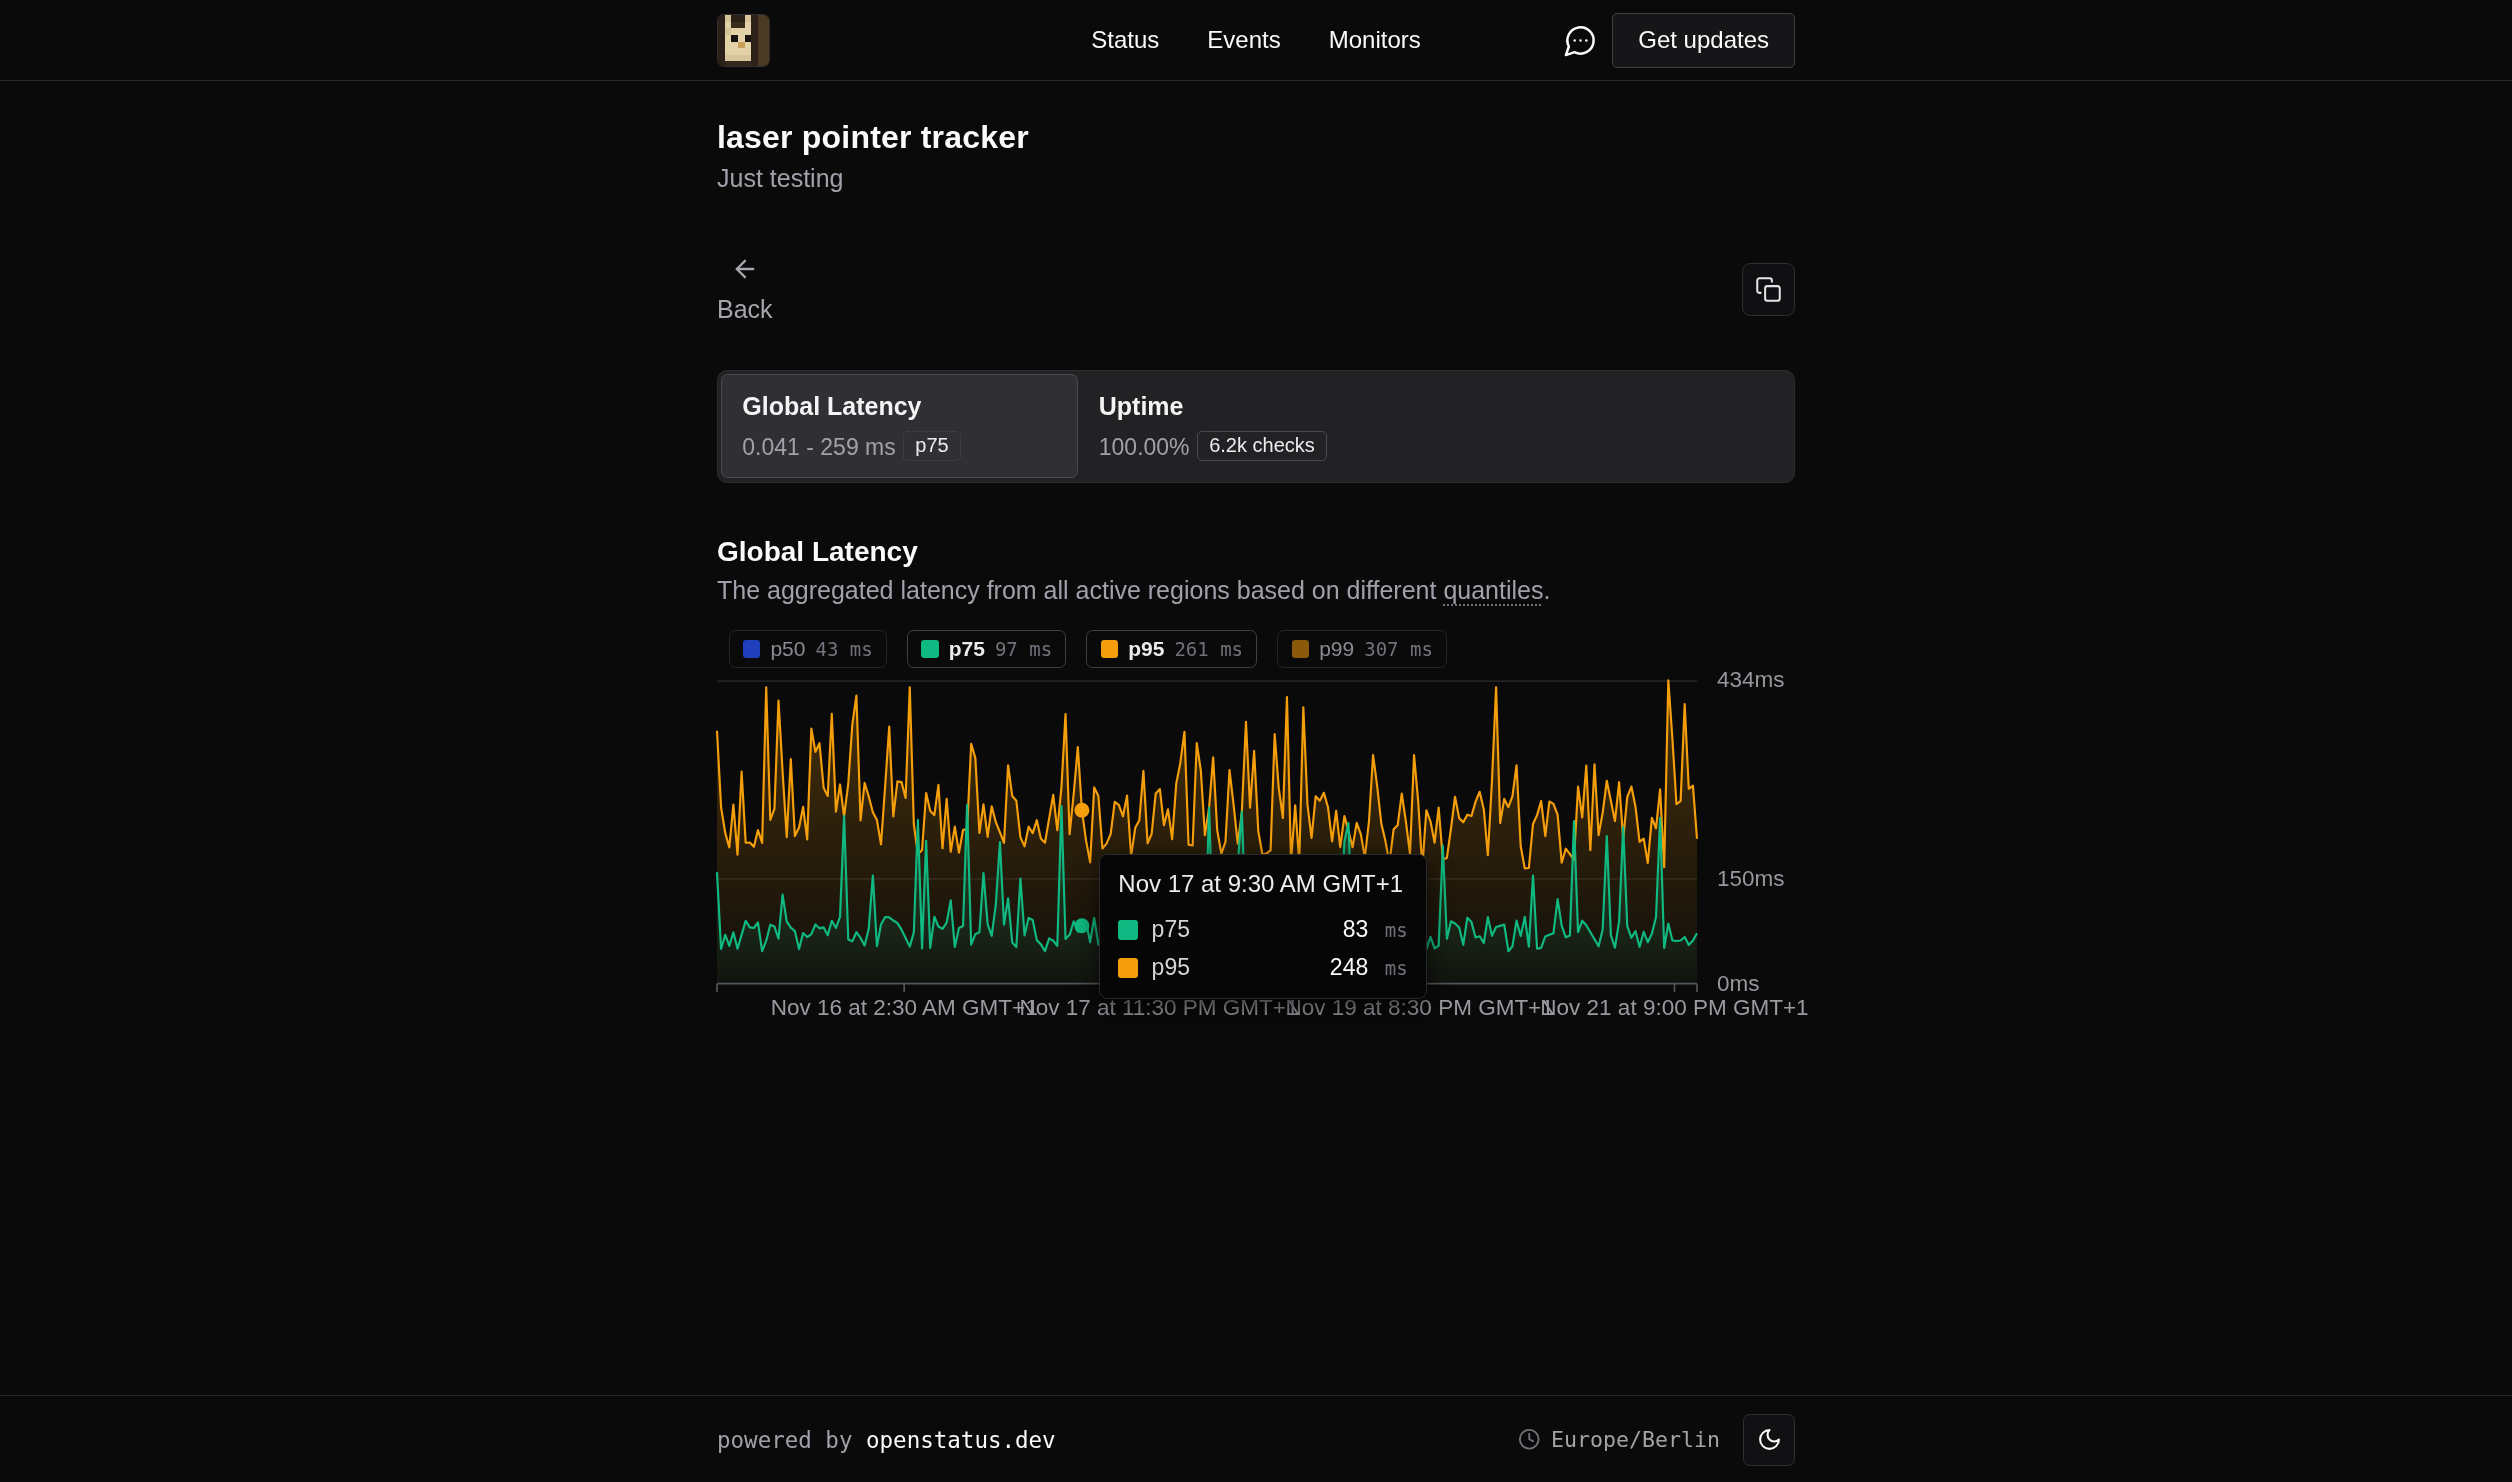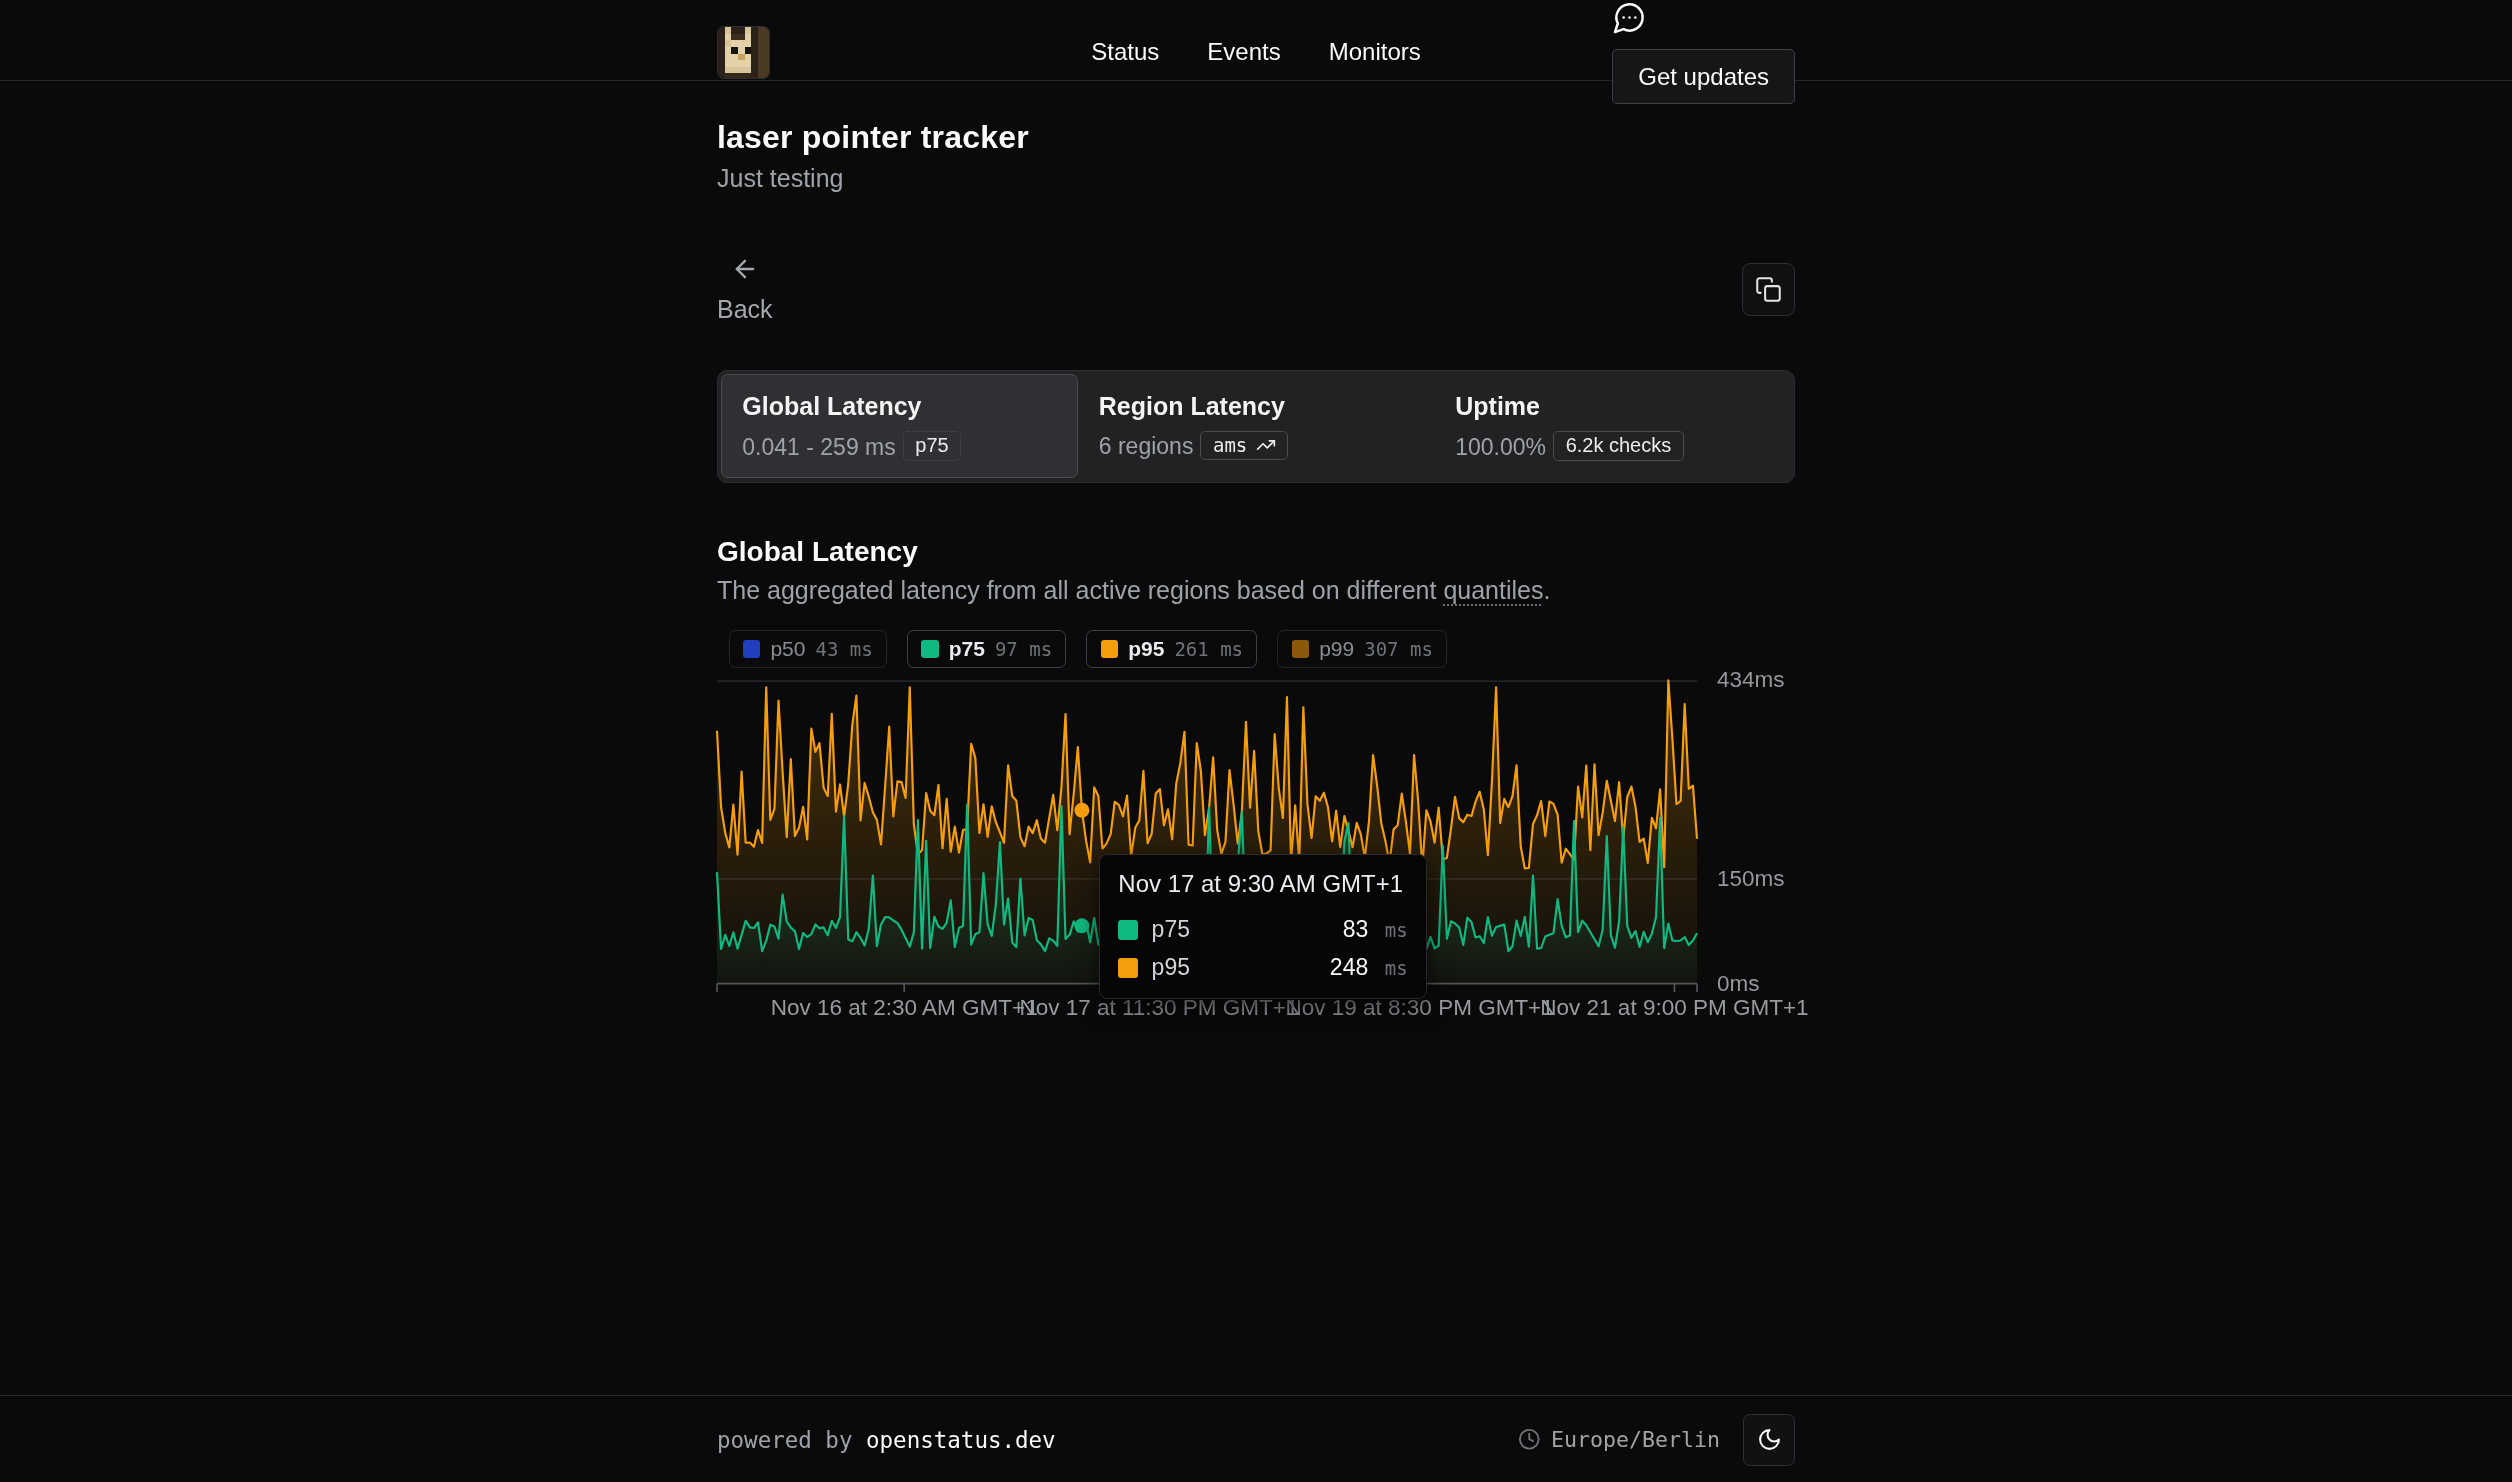--- a/index.html
+++ b/index.html
@@ -12,21 +12,21 @@
   }
   .mono { font-family: "DejaVu Sans Mono", "Liberation Mono", monospace; }
   .container { width: 1078px; margin: 0 auto; }
 
   
   header { height: 81px; flex-shrink: 0; border-bottom: 0.8px solid #26262a; background: #0a0a0b; }
   .nav-inner { height: 100%; display: grid; grid-template-columns: 1fr auto 1fr; align-items: center; }
   .logo { width: 53px; height: 53px; border-radius: 6.7px; overflow: hidden; border: 0.8px solid #2e2e32; }
   .nav-links { display: flex; gap: 48px; justify-self: center; }
   .nav-link { font-size: 24px; color: #fafafa; cursor: pointer; }
-  .nav-right { justify-self: end; display: flex; gap: 14px; flex-direction: column; }
+  .nav-right { justify-self: end; display: flex; align-items: center; gap: 14px; }
   .icon-btn { background: none; border: none; padding: 0; cursor: pointer; display: flex; align-items: center; }
   .get-updates {
     height: 55px; padding: 0 25px; font-size: 24px; color: #fafafa;
     background: #161619; border: 0.8px solid #3f3f46; border-radius: 5px;
     font-family: "Liberation Sans", sans-serif; cursor: pointer;
   }
 
   
   main { flex: 1; }
   .page-head { padding-top: 38px; }
@@ -158,33 +158,20 @@
         </svg>
       </button>
     </div>
 
     <div class="tabs">
       <div class="tab selected">
         <div class="tab-title">Global Latency</div>
         <div class="tab-sub">
           <span>0.041 - 259 ms</span>
           <span class="badge dotted">p75</span>
-        </div>
-      </div>
-      <div class="tab">
-        <div class="tab-title">Region Latency</div>
-        <div class="tab-sub">
-          <span>6 regions</span>
-          <span class="badge">
-            <span class="mono" style="font-size:19px">ams</span>
-            <svg width="20" height="20" viewBox="0 0 24 24" fill="none" stroke="#ececee" stroke-width="2" stroke-linecap="round" stroke-linejoin="round">
-              <path d="M16 7h6v6"></path>
-                <path d="m22 7-8.5 8.5-5-5L2 17"></path>
-            </svg>
-          </span>
         </div>
       </div>
       <div class="tab">
         <div class="tab-title">Uptime</div>
         <div class="tab-sub">
           <span>100.00%</span>
           <span class="badge">6.2k checks</span>
         </div>
       </div>
     </div>

